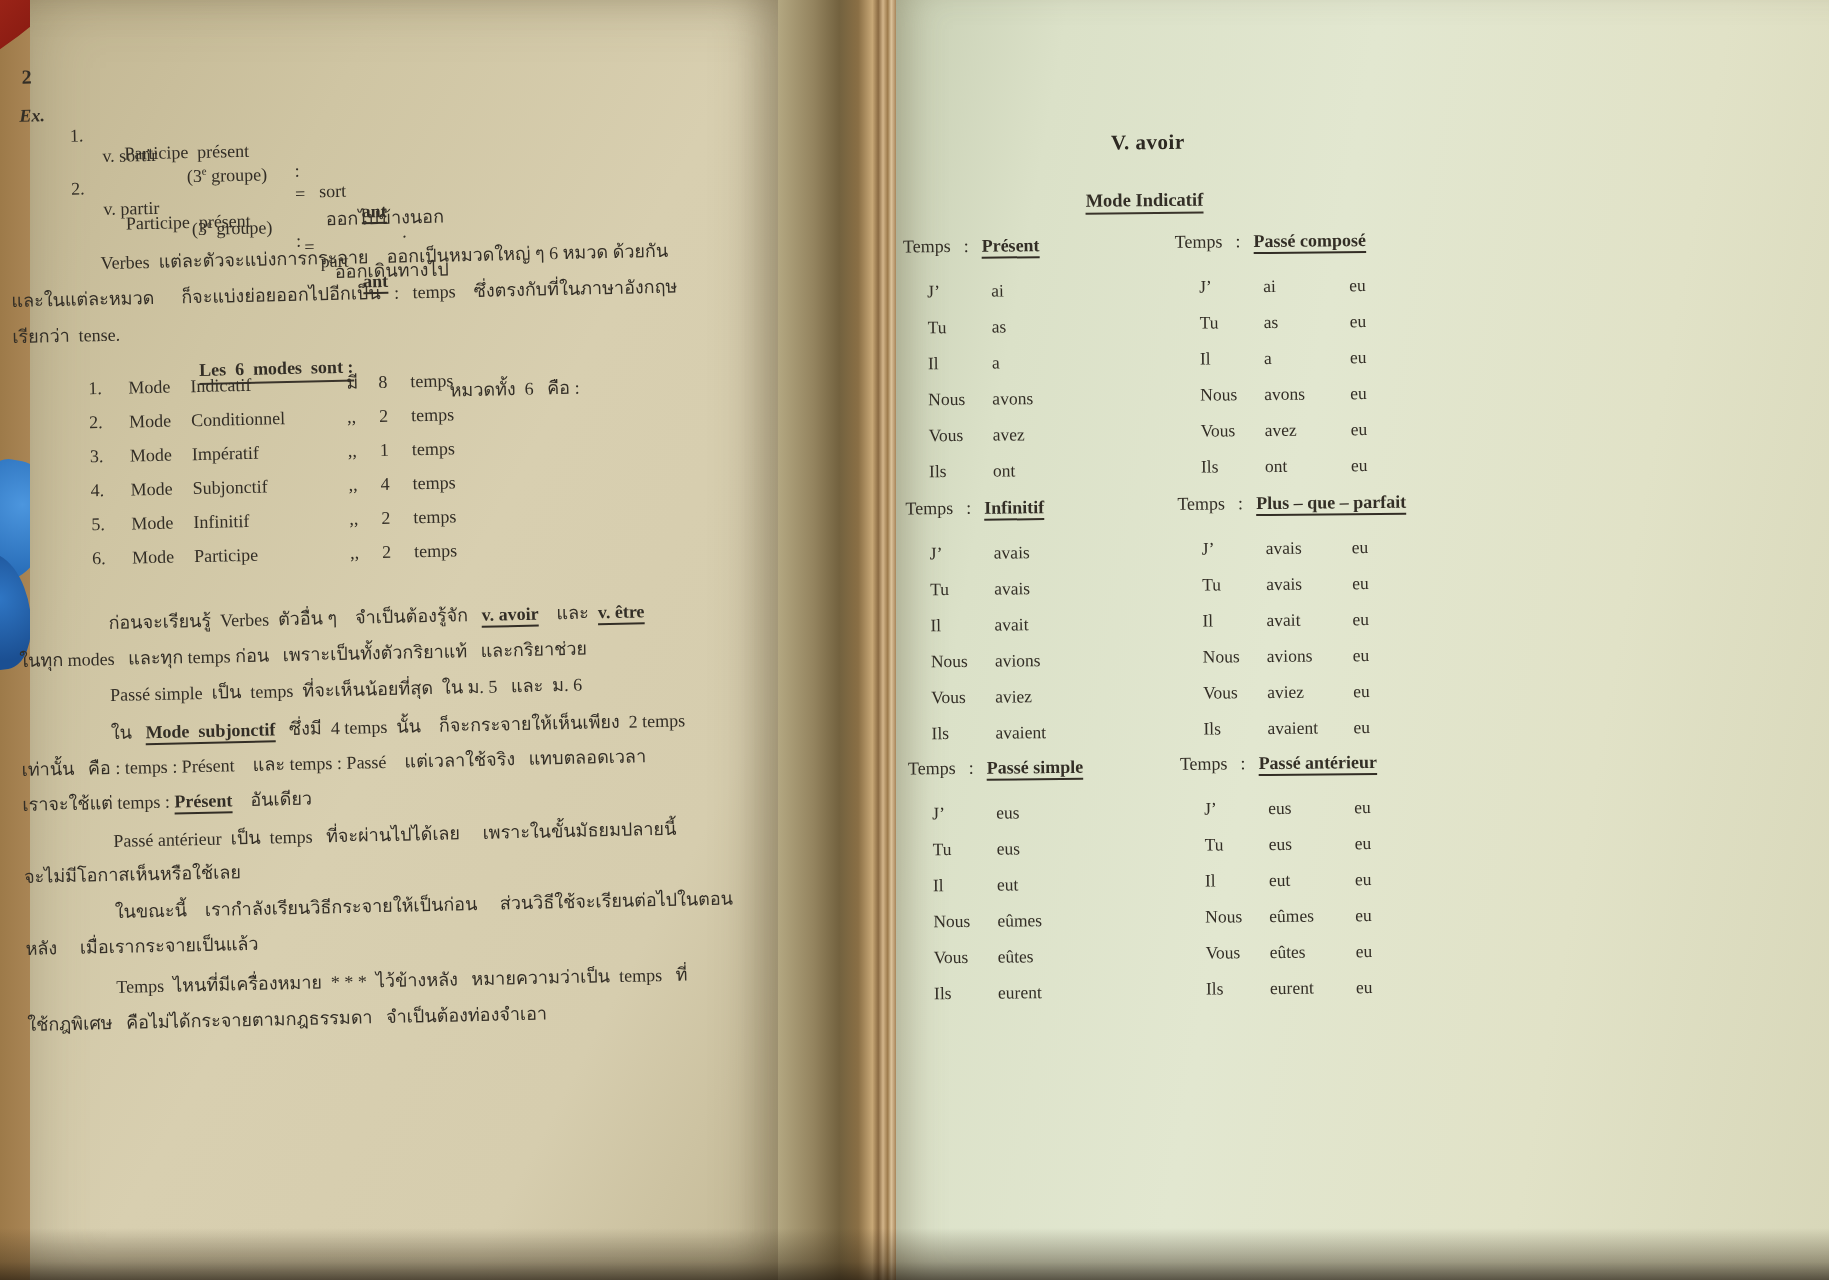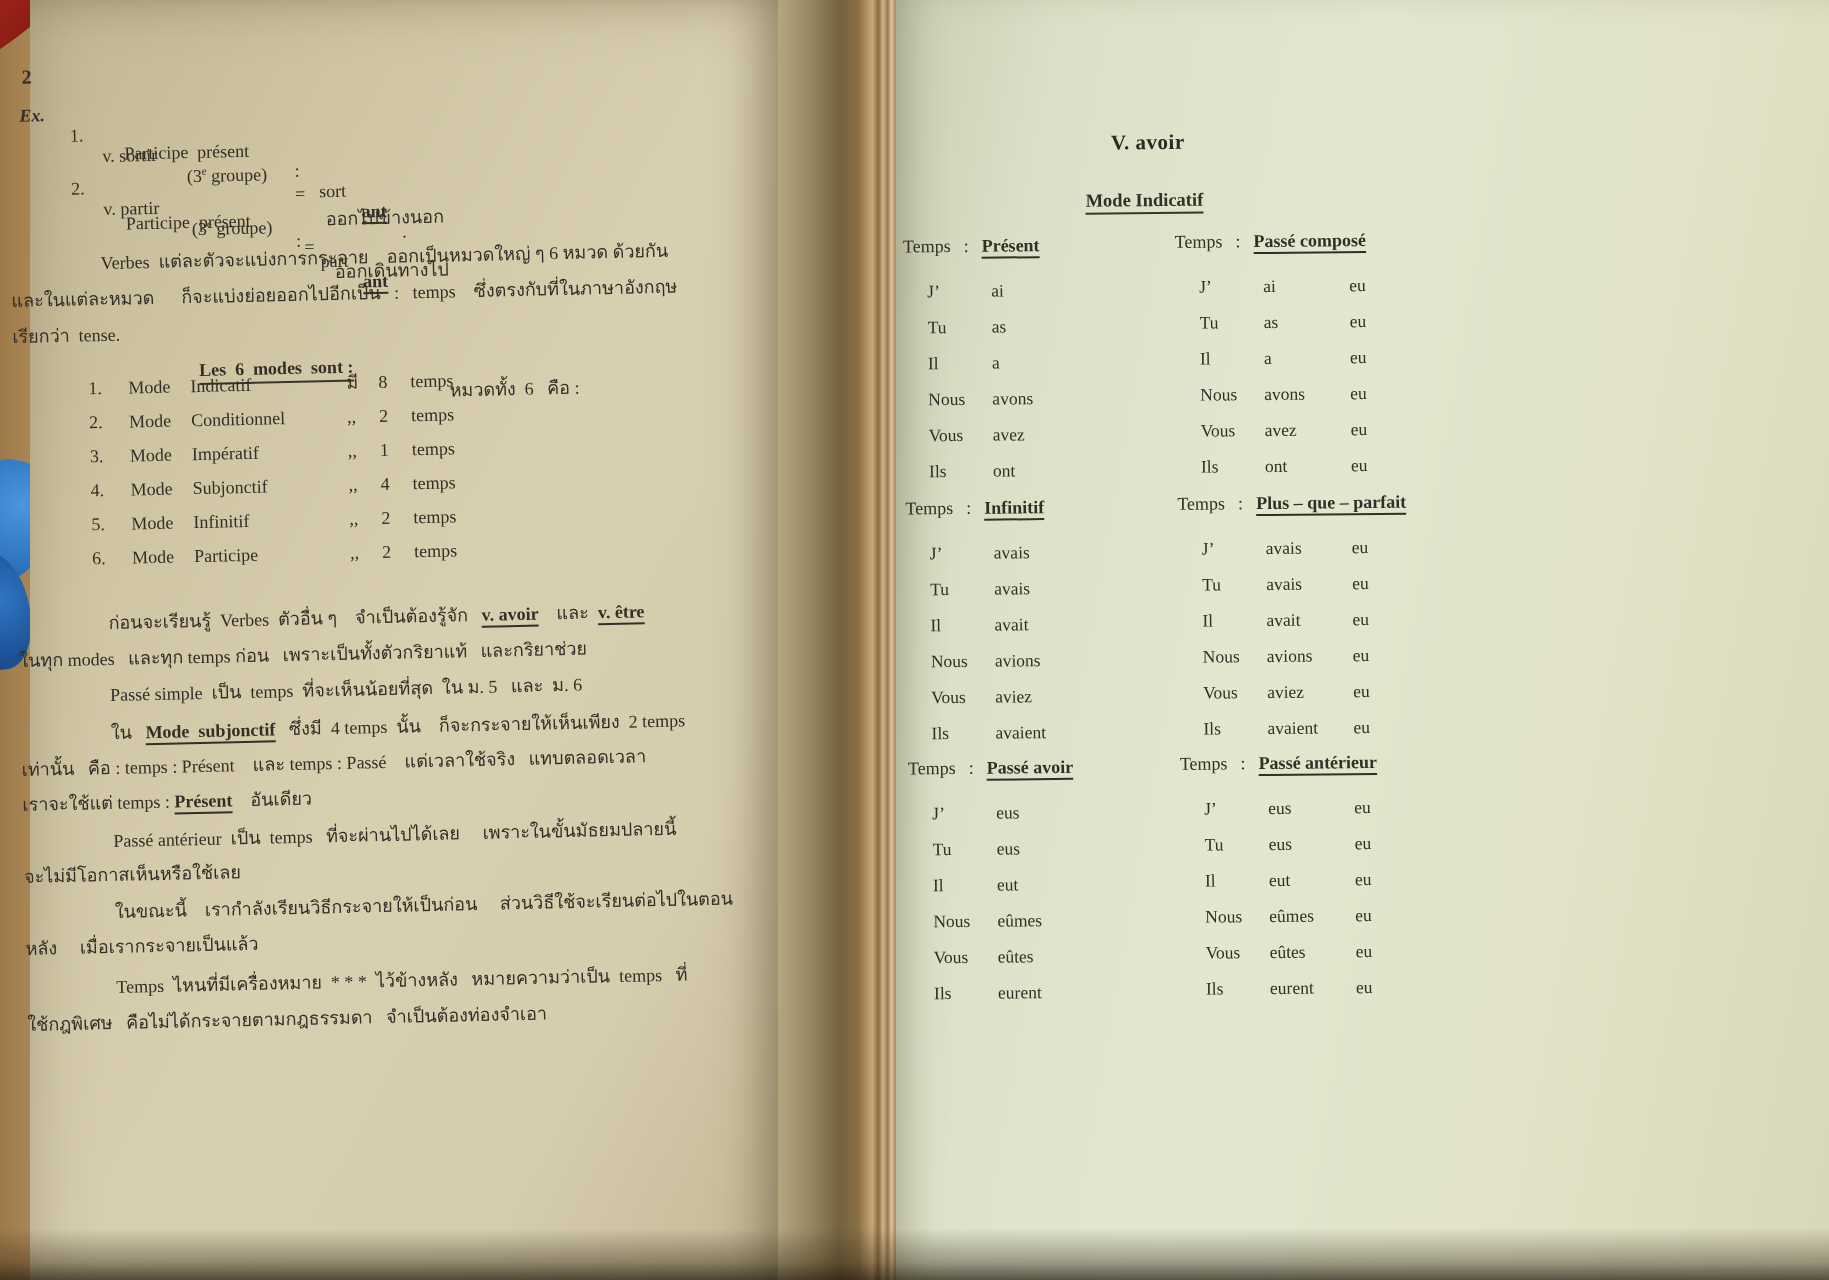--- a/index.html
+++ b/index.html
@@ -385,21 +385,21 @@
         <span>Ils</span>
         <span>avaient</span>
         <span>eu</span>
       </div>
   </div>
 
   <div class="cblock" style="left:16px; top:758px">
     <div class="chead">
       <span>Temps</span>
         <span>:</span>
-        <span class="tname u">Passé  avoir</span>
+        <span class="tname u">Passé  simple</span>
     </div>
     <div class="crow">
         <span>J’</span>
         <span>eus</span>
         <span></span>
       </div>
     <div class="crow">
         <span>Tu</span>
         <span>eus</span>
         <span></span>

